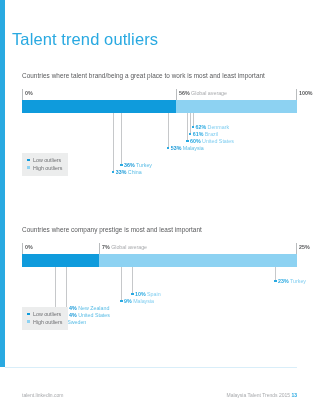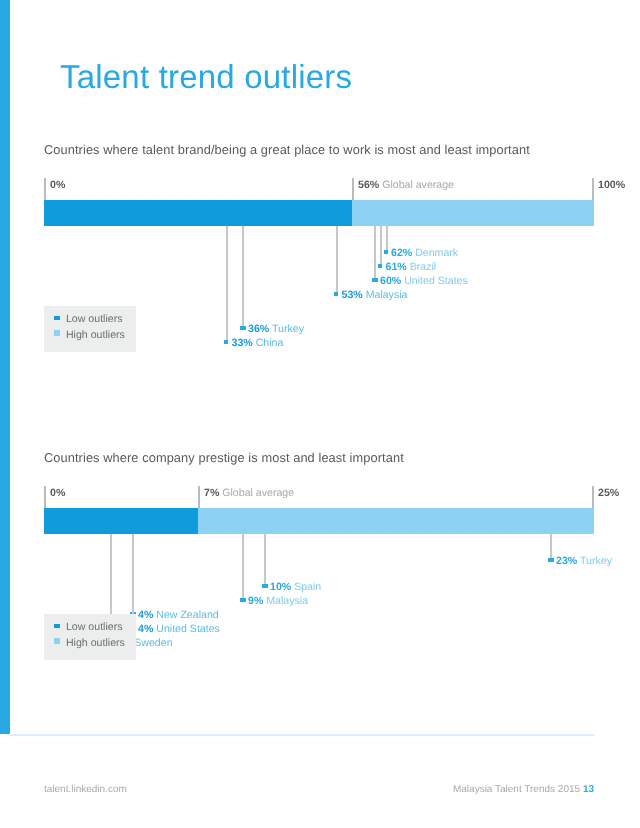--- a/index.html
+++ b/index.html
@@ -13,21 +13,21 @@
     position:relative;
     width:320px; height:414px;
     background:#fff;
   }
   .accent-bar {
     position:absolute; left:0; top:0;
     width:5px; height:367px;
     background:#29a9e1;
   }
   .page-title {
-    position:absolute; left:30px; top:30px;
+    position:absolute; left:12px; top:30px;
     font-size:16.5px; color:#29a9e1;
     letter-spacing:.1px; font-weight:400;
   }
 
   
   .chart { position:absolute; left:22px; width:275px; }
   #chart1 { top:71px; }
   #chart2 { top:225px; }
 
   .chart-caption {

